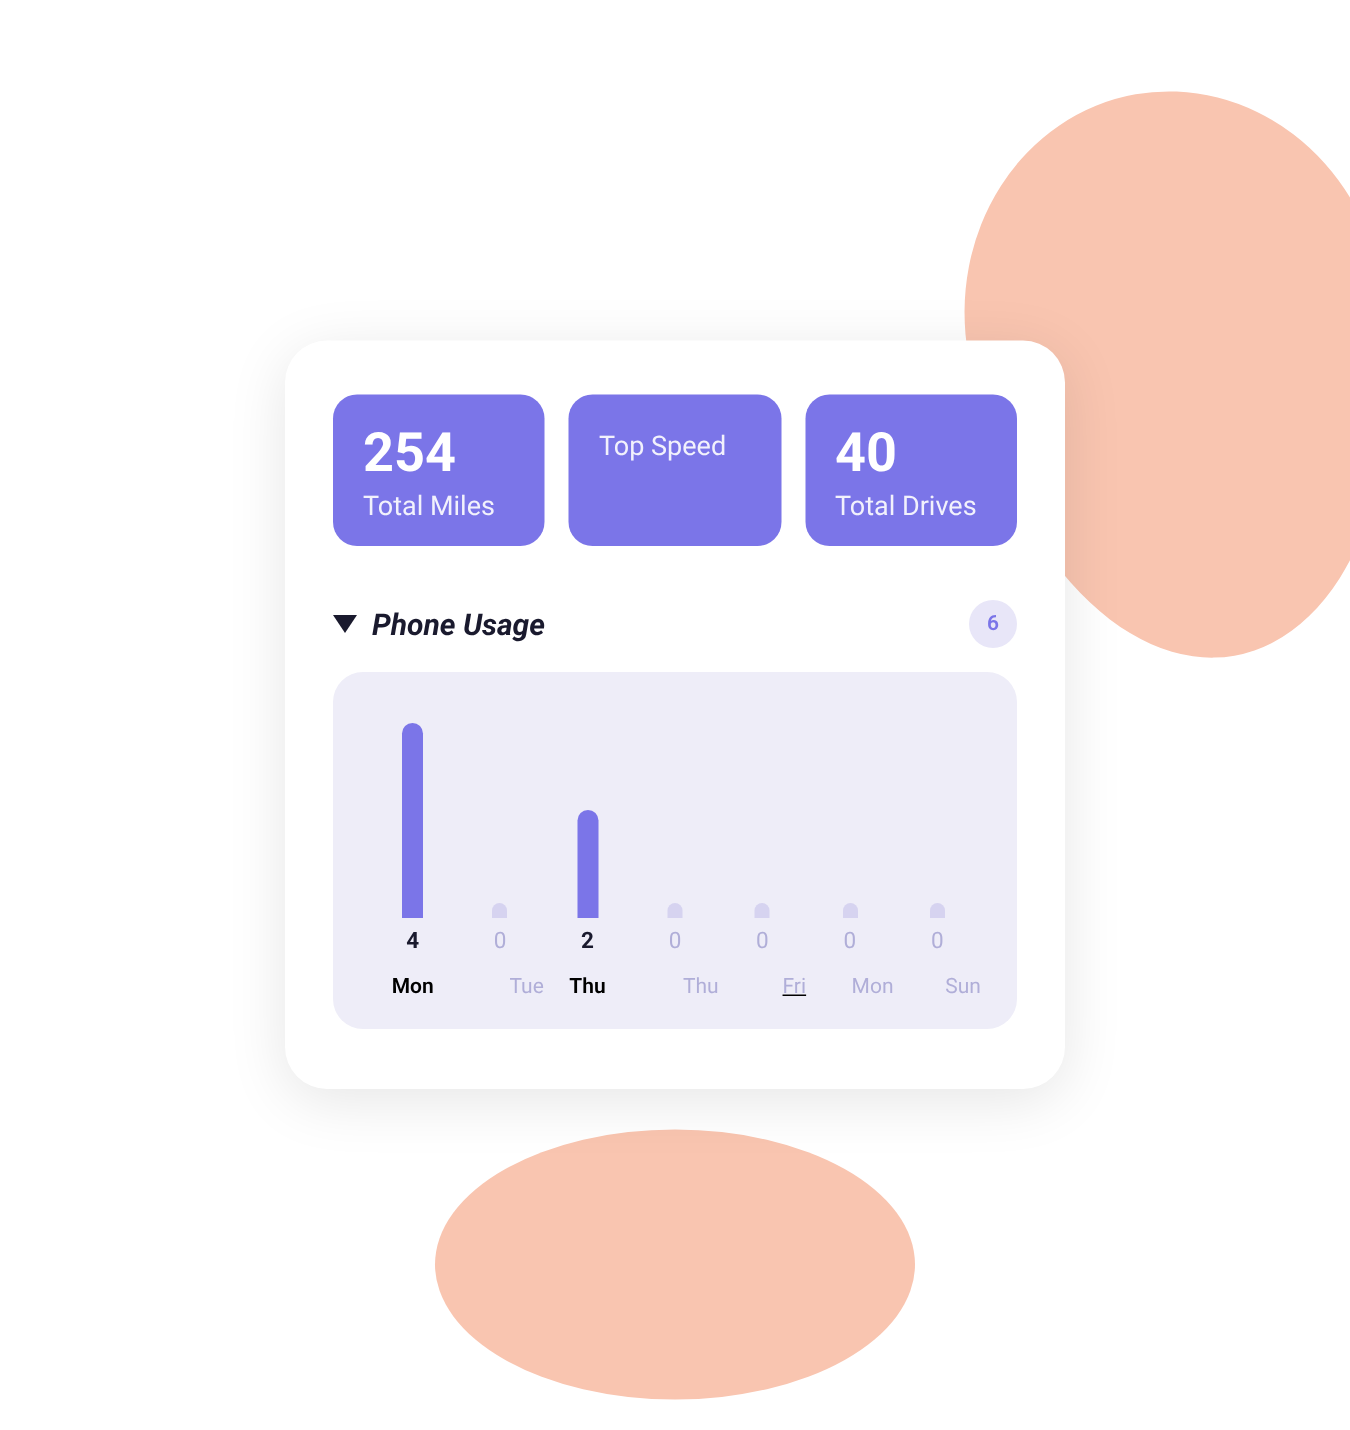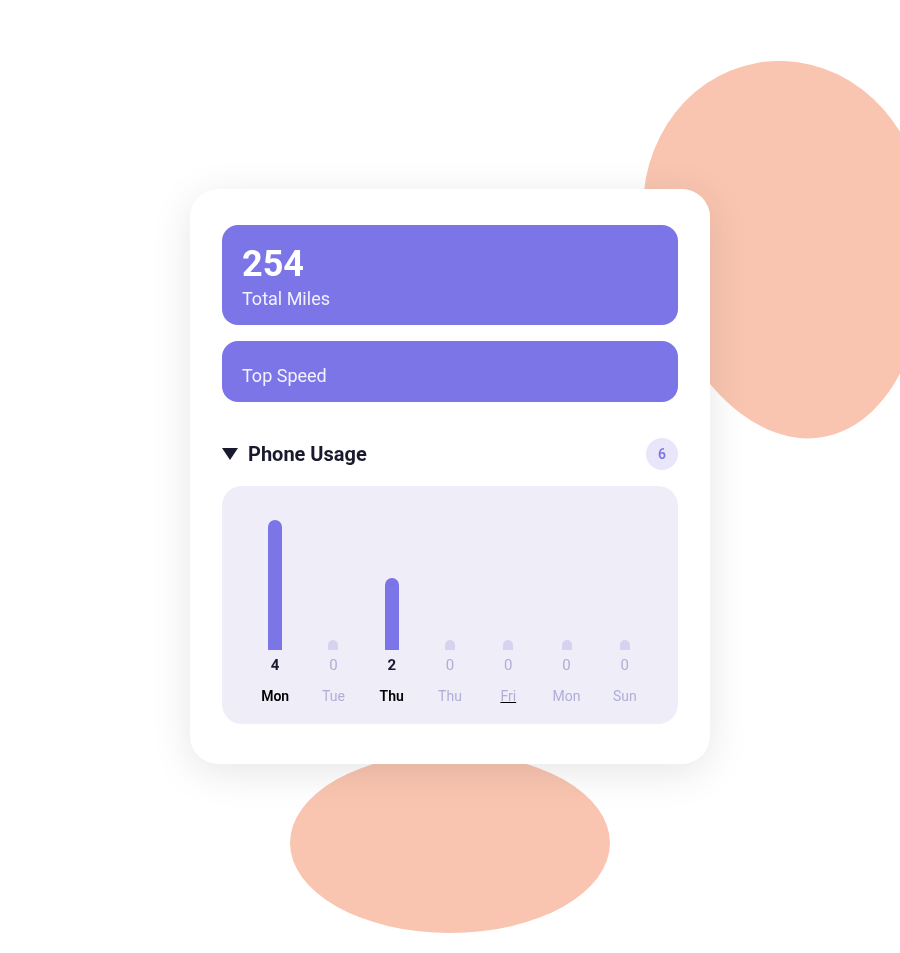--- a/index.html
+++ b/index.html
@@ -47,21 +47,20 @@
       border-radius: 28px;
       padding: 36px 32px 40px 32px;
       width: 520px;
       box-shadow: 0 8px 40px rgba(0,0,0,0.10);
     }
 
     .stats-row {
       display: flex;
       gap: 16px;
       margin-bottom: 36px;
-      flex-direction: column;
     }
 
     .stat-tile {
       flex: 1;
       background: #7b75e8;
       border-radius: 16px;
       padding: 20px 20px 16px 20px;
       color: #ffffff;
     }
 
@@ -84,20 +83,21 @@
       display: flex;
       align-items: center;
       justify-content: space-between;
       margin-bottom: 16px;
     }
 
     .section-title-group {
       display: flex;
       align-items: center;
       gap: 10px;
+      font-style: italic;
     }
 
     .phone-icon {
       width: 0;
       height: 0;
       border-left: 8px solid transparent;
       border-right: 8px solid transparent;
       border-top: 12px solid #1a1a2e;
       display: inline-block;
     }
@@ -190,21 +190,21 @@
       color: #000000;
       margin-top: 2px;
       text-align: center;
     }
 
     .day-label-inactive {
       font-size: 14px;
       font-weight: 400;
       color: #b0aed8;
       margin-top: 2px;
-      text-align: center;
+      text-align: right;
     }
 
     .labels-row {
       display: flex;
       gap: 0;
     }
   </style>
 </head>
 <body>
 
@@ -214,20 +214,24 @@
 <div class="card">
 
   <div class="stats-row">
     <div class="stat-tile">
       <span class="stat-value">254</span>
       <span class="stat-label">Total Miles</span>
     </div>
     <div class="stat-tile">
       <span class="stat-label">Top Speed</span>
     </div>
+    <div class="stat-tile">
+      <span class="stat-value">40</span>
+      <span class="stat-label">Total Drives</span>
+    </div>
   </div>
 
   <div class="section-header">
     <div class="section-title-group">
       <span class="phone-icon"></span>
       <span class="section-title">Phone Usage</span>
     </div>
     <div class="badge">6</div>
   </div>
 

